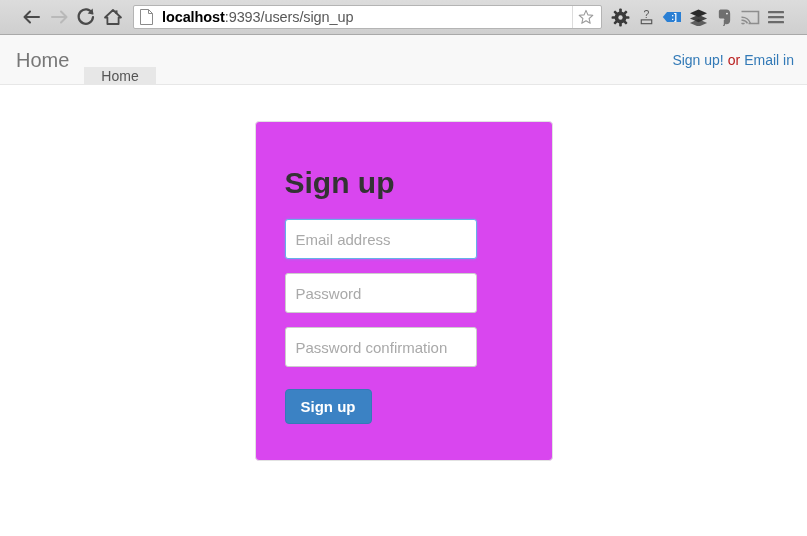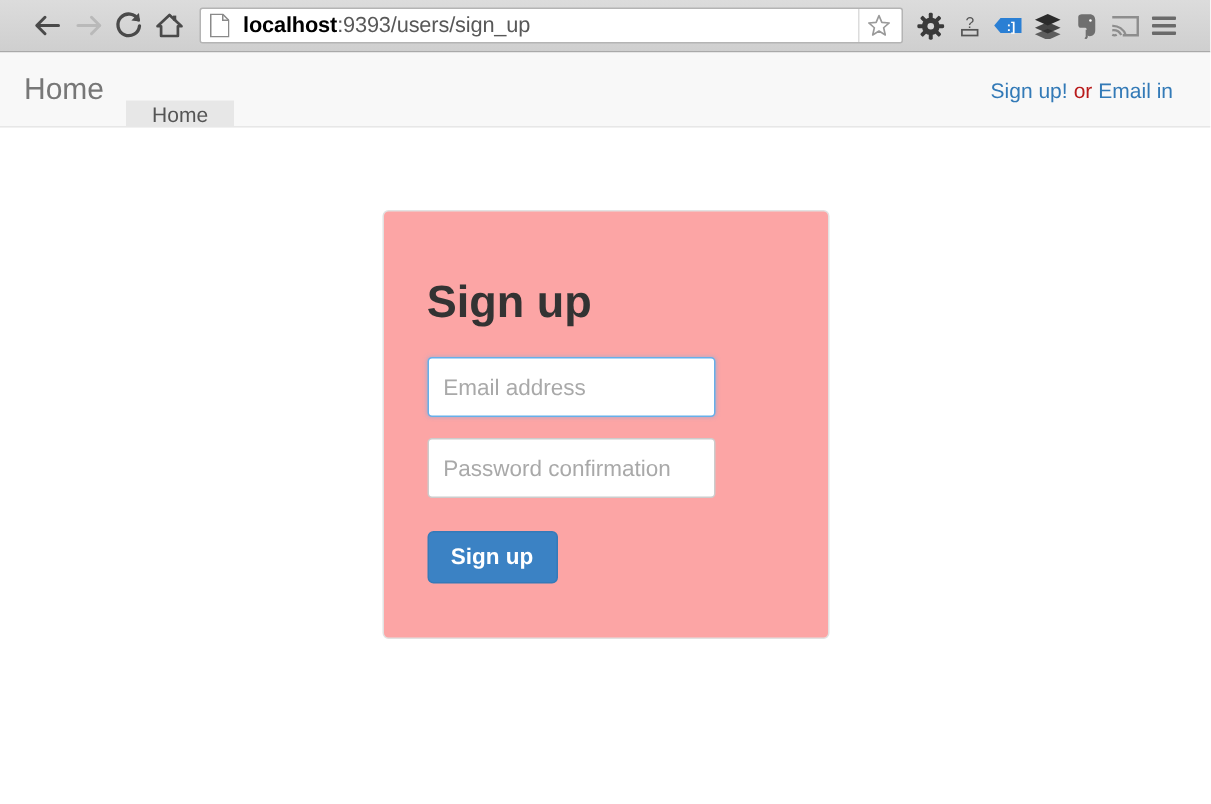--- a/index.html
+++ b/index.html
@@ -125,41 +125,41 @@
   }
   .nav-tab.active {
     background: #e7e7e7;
     color: #555555;
     margin-top: 32px;
   }
   .navbar-right {
     margin-left: auto;
     display: flex;
     align-items: center;
-    padding-right: 25px;
+    padding-right: 13px;
     font-size: 14px;
     color: #777777;
   }
   .navbar-right a {
     color: #337ab7;
     text-decoration: none;
   }
   .navbar-right .sep {
     margin: 0 4px;
     color: #b91c1c;
   }
 
   
   .content {
     padding-top: 0;
   }
   .panel {
     width: 298px;
-    margin: 55px auto 0 auto;
-    background: #fca5a5;
+    margin: 36px auto 0 auto;
+    background: #d946ef;
     border: 1px solid #e2e2e2;
     border-radius: 4px;
     box-sizing: border-box;
     padding: 46px 29px 36px 29px;
   }
   .panel-title {
     font-size: 30px;
     font-weight: bold;
     color: #333333;
     margin: 0 0 21px 0;
@@ -338,18 +338,19 @@
     <a href="#">Email in</a>
   </div>
 </div>
 
 <div class="content">
   <div class="panel">
     <h1 class="panel-title">Sign up</h1>
 
     <input class="form-field focused" type="text" placeholder="Email address" style="">
 
+    <input class="form-field" type="password" placeholder="Password" style="">
 
     <input class="form-field" type="password" placeholder="Password confirmation" style="">
 
     <button class="btn-primary" type="submit">Sign up</button>
   </div>
 </div>
 
 </body></html>

